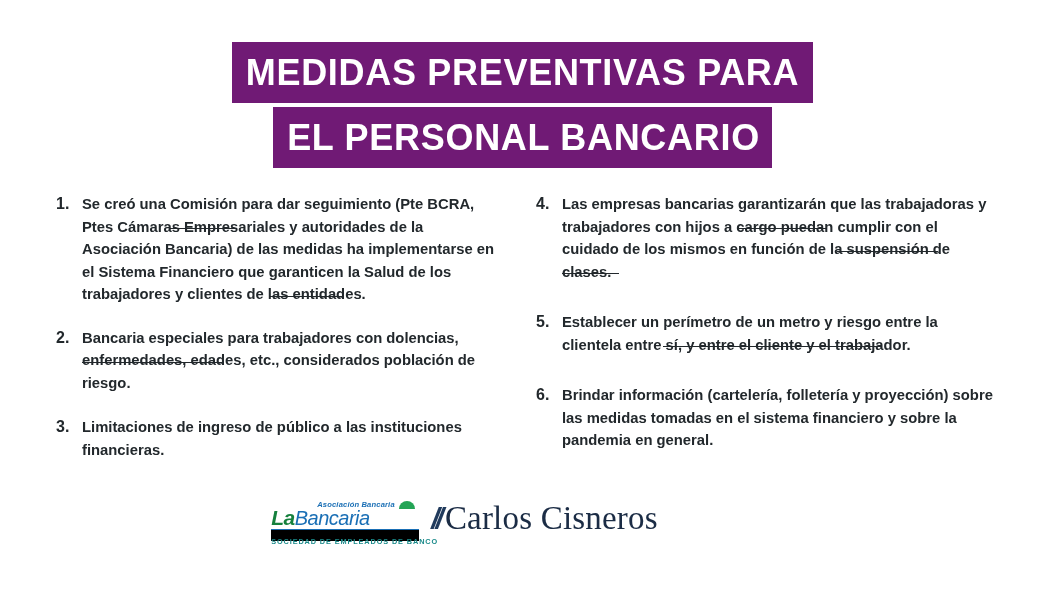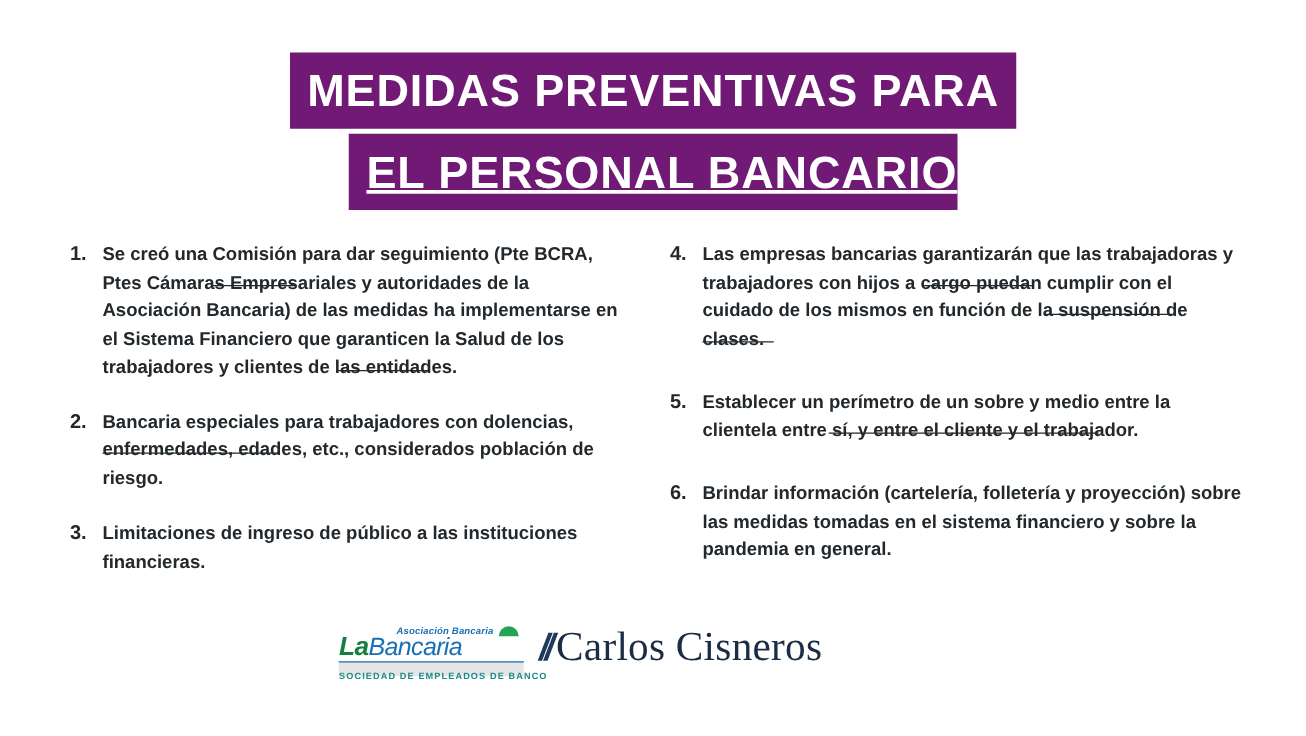--- a/index.html
+++ b/index.html
@@ -31,23 +31,22 @@
     font-size: 36px;
     letter-spacing: 0.7px;
     line-height: 1;
     white-space: nowrap;
     font-family: "Liberation Sans", sans-serif;
   }
   .title-line-1 {
     padding: 13px 14px 12px 14px;
   }
   .title-line-2 {
-    padding: 13px 0 12px 14px;
+    padding: 13px 12px 12px 14px;
     margin-top: 4px;
-    text-decoration: underline;
   }
 
   
   .columns {
     position: absolute;
     top: 193px;
     left: 0;
     width: 1045px;
     height: 290px;
   }
@@ -154,21 +153,21 @@
     color: #1a6fb5;
     letter-spacing: -0.5px;
     font-family: "Liberation Sans", sans-serif;
   }
   .lb-subbar {
     position: absolute;
     top: 29px;
     left: 0;
     width: 148px;
     height: 11px;
-    background: #e5e5e5;
+    background: #000000;
     border-top: 1px solid #1a6fb5;
     text-align: center;
   }
   .lb-sub {
     font-size: 7.3px;
     font-weight: bold;
     color: #1a8a8a;
     letter-spacing: 0.9px;
     line-height: 11px;
     white-space: nowrap;
@@ -223,21 +222,21 @@
     </div>
   </div>
 
   <div class="col col-right">
     <div class="item">
       <div class="item-num">4.</div>
       <div class="item-text">Las empresas bancarias <u>garantizarán</u> que las trabajadoras y trabajadores con hijos a cargo puedan <u>cumplir con el cuidado</u> de los mismos en función de la suspensión de clases.</div>
     </div>
     <div class="item">
       <div class="item-num">5.</div>
-      <div class="item-text">Establecer un <u>perímetro de un sobre y medio</u> entre la clientela entre sí, y entre el cliente y el trabajador.</div>
+      <div class="item-text">Establecer un <u>perímetro de un metro y riesgo</u> entre la clientela entre sí, y entre el cliente y el trabajador.</div>
     </div>
     <div class="item">
       <div class="item-num">6.</div>
       <div class="item-text">Brindar información (cartelería, folletería y proyección) sobre las medidas tomadas en el sistema financiero y sobre la pandemia en general.</div>
     </div>
   </div>
 
 </div>
 
 <div class="footer">

